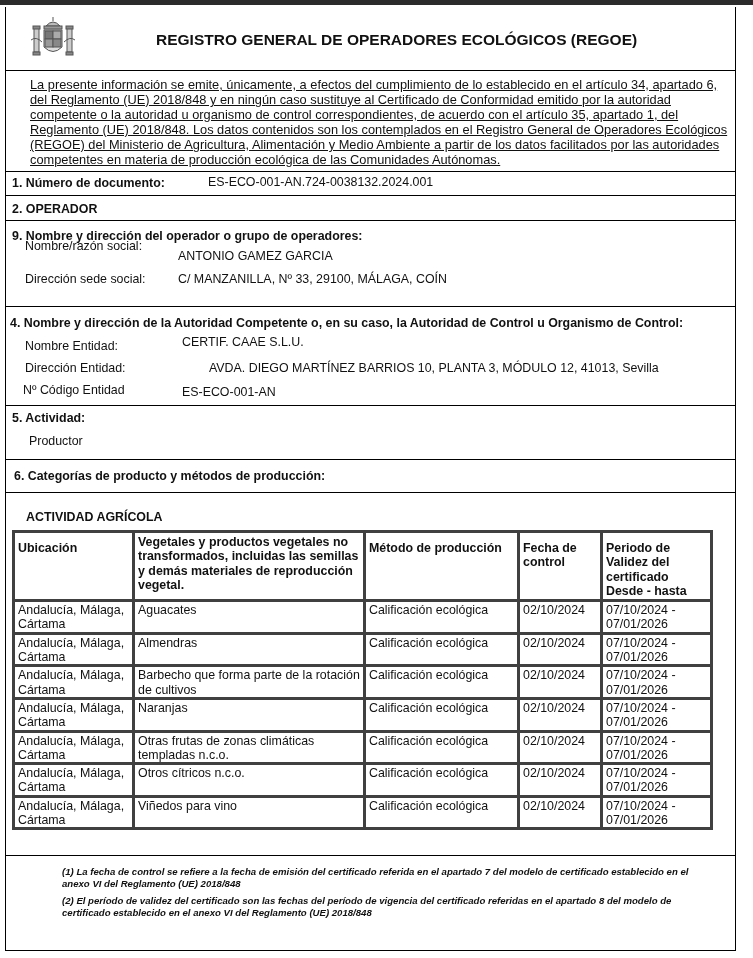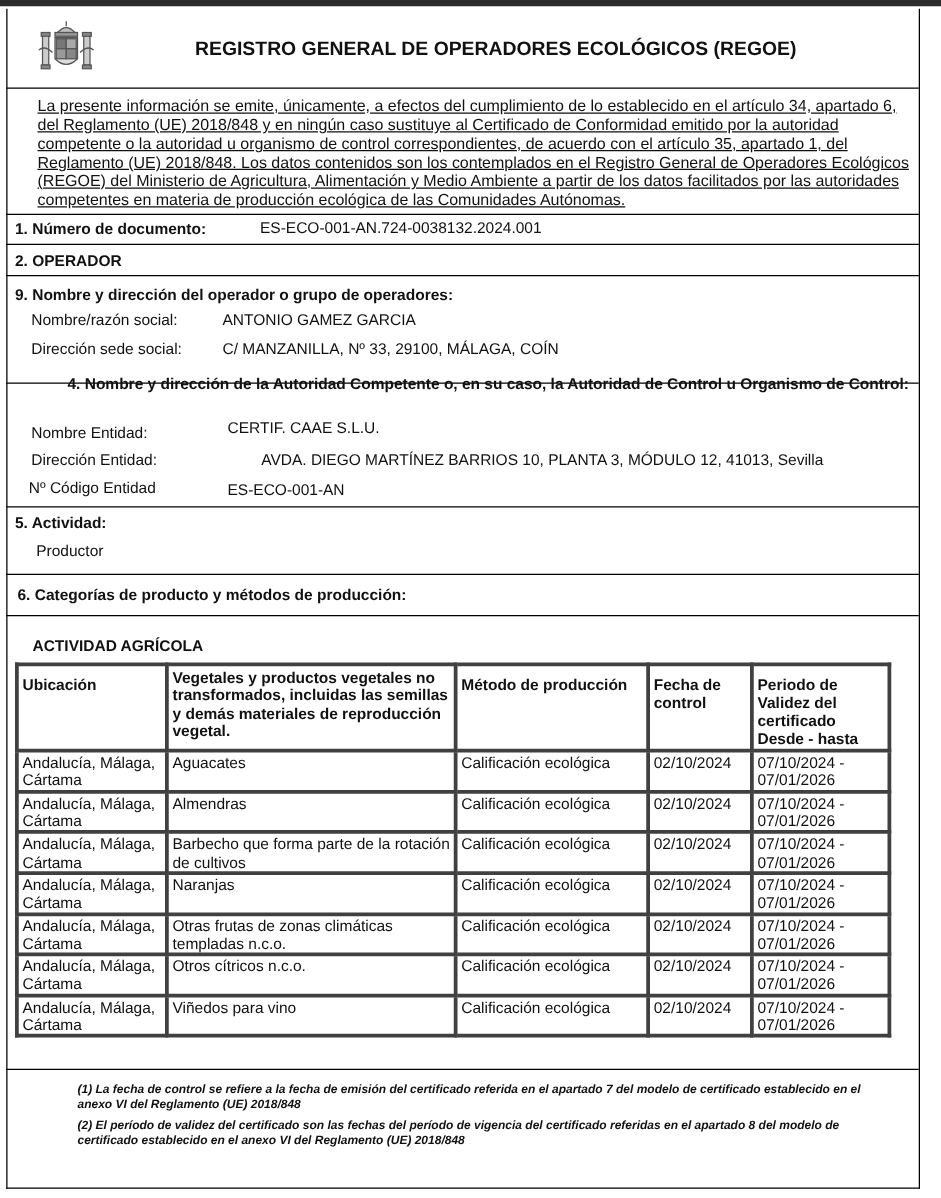--- a/index.html
+++ b/index.html
@@ -56,27 +56,27 @@
 
 <div class="hline" style="top:171px"></div>
 <div class="abs label-b" style="left:12px; top:176px;">1. Número de documento:</div>
 <div class="abs txt" style="left:208px; top:175px;">ES-ECO-001-AN.724-0038132.2024.001</div>
 
 <div class="hline" style="top:195px"></div>
 <div class="abs label-b" style="left:12px; top:202px;">2. OPERADOR</div>
 
 <div class="hline" style="top:220px"></div>
 <div class="abs label-b" style="left:12px; top:229px;">9. Nombre y dirección del operador o grupo de operadores:</div>
-<div class="abs txt" style="left:25px; top:249px;">Nombre/razón social:</div>
+<div class="abs txt" style="left:25px; top:239px;">Nombre/razón social:</div>
 <div class="abs txt" style="left:178px; top:249px;">ANTONIO GAMEZ GARCIA</div>
 <div class="abs txt" style="left:25px; top:272px;">Dirección sede social:</div>
 <div class="abs txt" style="left:178px; top:272px;">C/ MANZANILLA, Nº 33, 29100, MÁLAGA, COÍN</div>
 
 <div class="hline" style="top:306px"></div>
-<div class="abs label-b" style="left:10px; top:300px;margin-left:44px;">4. Nombre y dirección de la Autoridad Competente o, en su caso, la Autoridad de Control u Organismo de Control:</div>
+<div class="abs label-b" style="left:10px; top:316px;">4. Nombre y dirección de la Autoridad Competente o, en su caso, la Autoridad de Control u Organismo de Control:</div>
 <div class="abs txt" style="left:25px; top:339px;">Nombre Entidad:</div>
 <div class="abs txt" style="left:182px; top:335px;">CERTIF. CAAE S.L.U.</div>
 <div class="abs txt" style="left:25px; top:361px;">Dirección Entidad:</div>
 <div class="abs txt" style="left:182px; top:361px;margin-left:27px;">AVDA. DIEGO MARTÍNEZ BARRIOS 10, PLANTA 3, MÓDULO 12, 41013, Sevilla</div>
 <div class="abs txt" style="left:23px; top:383px;">Nº Código Entidad</div>
 <div class="abs txt" style="left:182px; top:385px;">ES-ECO-001-AN</div>
 
 <div class="hline" style="top:405px"></div>
 <div class="abs label-b" style="left:12px; top:411px;">5. Actividad:</div>
 <div class="abs txt" style="left:29px; top:434px;">Productor</div>

